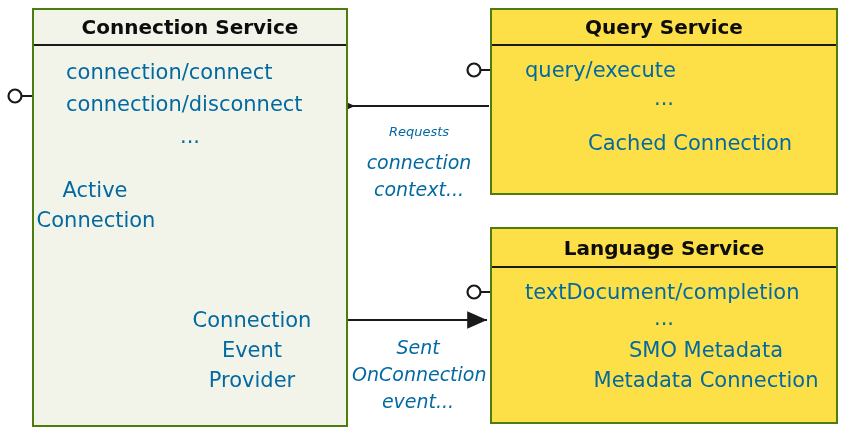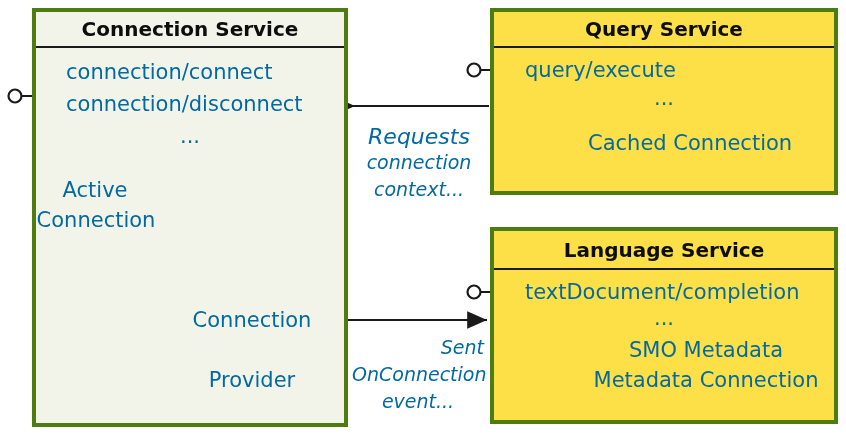--- a/index.html
+++ b/index.html
@@ -3,21 +3,21 @@
 <meta charset="utf-8">
 <style>
   html,body{margin:0;padding:0;background:#ffffff;}
   #canvas{
     position:relative;
     width:846px;height:436px;
     background:#ffffff;
     font-family:"DejaVu Sans", sans-serif;
     overflow:hidden;
   }
-  .box{position:absolute;border:4px solid #4d7c0f;box-sizing:border-box;}
+  .box{position:absolute;border:2px solid #4d7c0f;box-sizing:border-box;}
   .box-green{background:#f2f4ea;}
   .box-grey{background:#fde047;}
   .box-header{
     position:absolute;left:0;right:0;top:0;
     border-bottom:2px solid #1a1a1a;
     display:flex;align-items:center;justify-content:center;
     font-weight:bold;color:#0d0d0d;
     box-sizing:border-box;
   }
   .txt{position:absolute;color:#0369a1;white-space:nowrap;}
@@ -99,40 +99,41 @@
   </div>
 
   <div class="txt" style="left:66px;top:60px;font-size:21px;">connection/connect</div>
   <div class="txt" style="left:66px;top:92px;font-size:21px;">connection/disconnect</div>
   <div class="txt center" style="left:32px;top:124px;width:316px;font-size:21px;">...</div>
 
   <div class="txt center" style="left:40px;top:178px;width:110px;font-size:21px;">Active</div>
   <div class="txt center" style="left:26px;top:208px;width:140px;font-size:21px;">Connection</div>
 
   <div class="txt center" style="left:186px;top:308px;width:132px;font-size:21px;">Connection</div>
+  <div class="txt center" style="left:186px;top:338px;width:132px;font-size:21px;">Event</div>
   <div class="txt center" style="left:186px;top:368px;width:132px;font-size:21px;">Provider</div>
 
   <div class="box box-grey" style="left:490px;top:8px;width:348px;height:187px;">
     <div class="box-header" style="height:36px;font-size:20px;">Query Service</div>
   </div>
 
   <div class="txt" style="left:525px;top:58px;font-size:21px;">query/execute</div>
   <div class="txt center" style="left:490px;top:86px;width:348px;font-size:21px;">...</div>
   <div class="txt" style="left:588px;top:131px;font-size:21px;">Cached Connection</div>
 
   <div class="box box-grey" style="left:490px;top:227px;width:348px;height:197px;">
     <div class="box-header" style="height:39px;font-size:20px;">Language Service</div>
   </div>
 
   <div class="txt" style="left:525px;top:280px;font-size:21px;">textDocument/completion</div>
   <div class="txt center" style="left:490px;top:306px;width:348px;font-size:21px;">...</div>
   <div class="txt center" style="left:586px;top:338px;width:240px;font-size:21px;">SMO Metadata</div>
   <div class="txt center" style="left:586px;top:368px;width:240px;font-size:21px;">Metadata Connection</div>
 
-  <div class="txt center ital" style="left:355px;top:124px;width:128px;font-size:22px;">Requests</div>
+  <div class="txt center ital" style="left:355px;top:124px;width:128px;font-size:13px;">Requests</div>
   <div class="txt center ital" style="left:355px;top:151px;width:128px;font-size:19px;">connection</div>
   <div class="txt center ital" style="left:355px;top:178px;width:128px;font-size:19px;">context...</div>
 
-  <div class="txt center ital" style="left:352px;top:336px;width:132px;font-size:19px;text-align:right;">Sent</div>
+  <div class="txt center ital" style="left:352px;top:336px;width:132px;font-size:19px;">Sent</div>
   <div class="txt center ital" style="left:352px;top:363px;width:132px;font-size:19px;">OnConnection</div>
   <div class="txt center ital" style="left:352px;top:390px;width:132px;font-size:19px;">event...</div>
 
 </div>
 
 </body></html>

